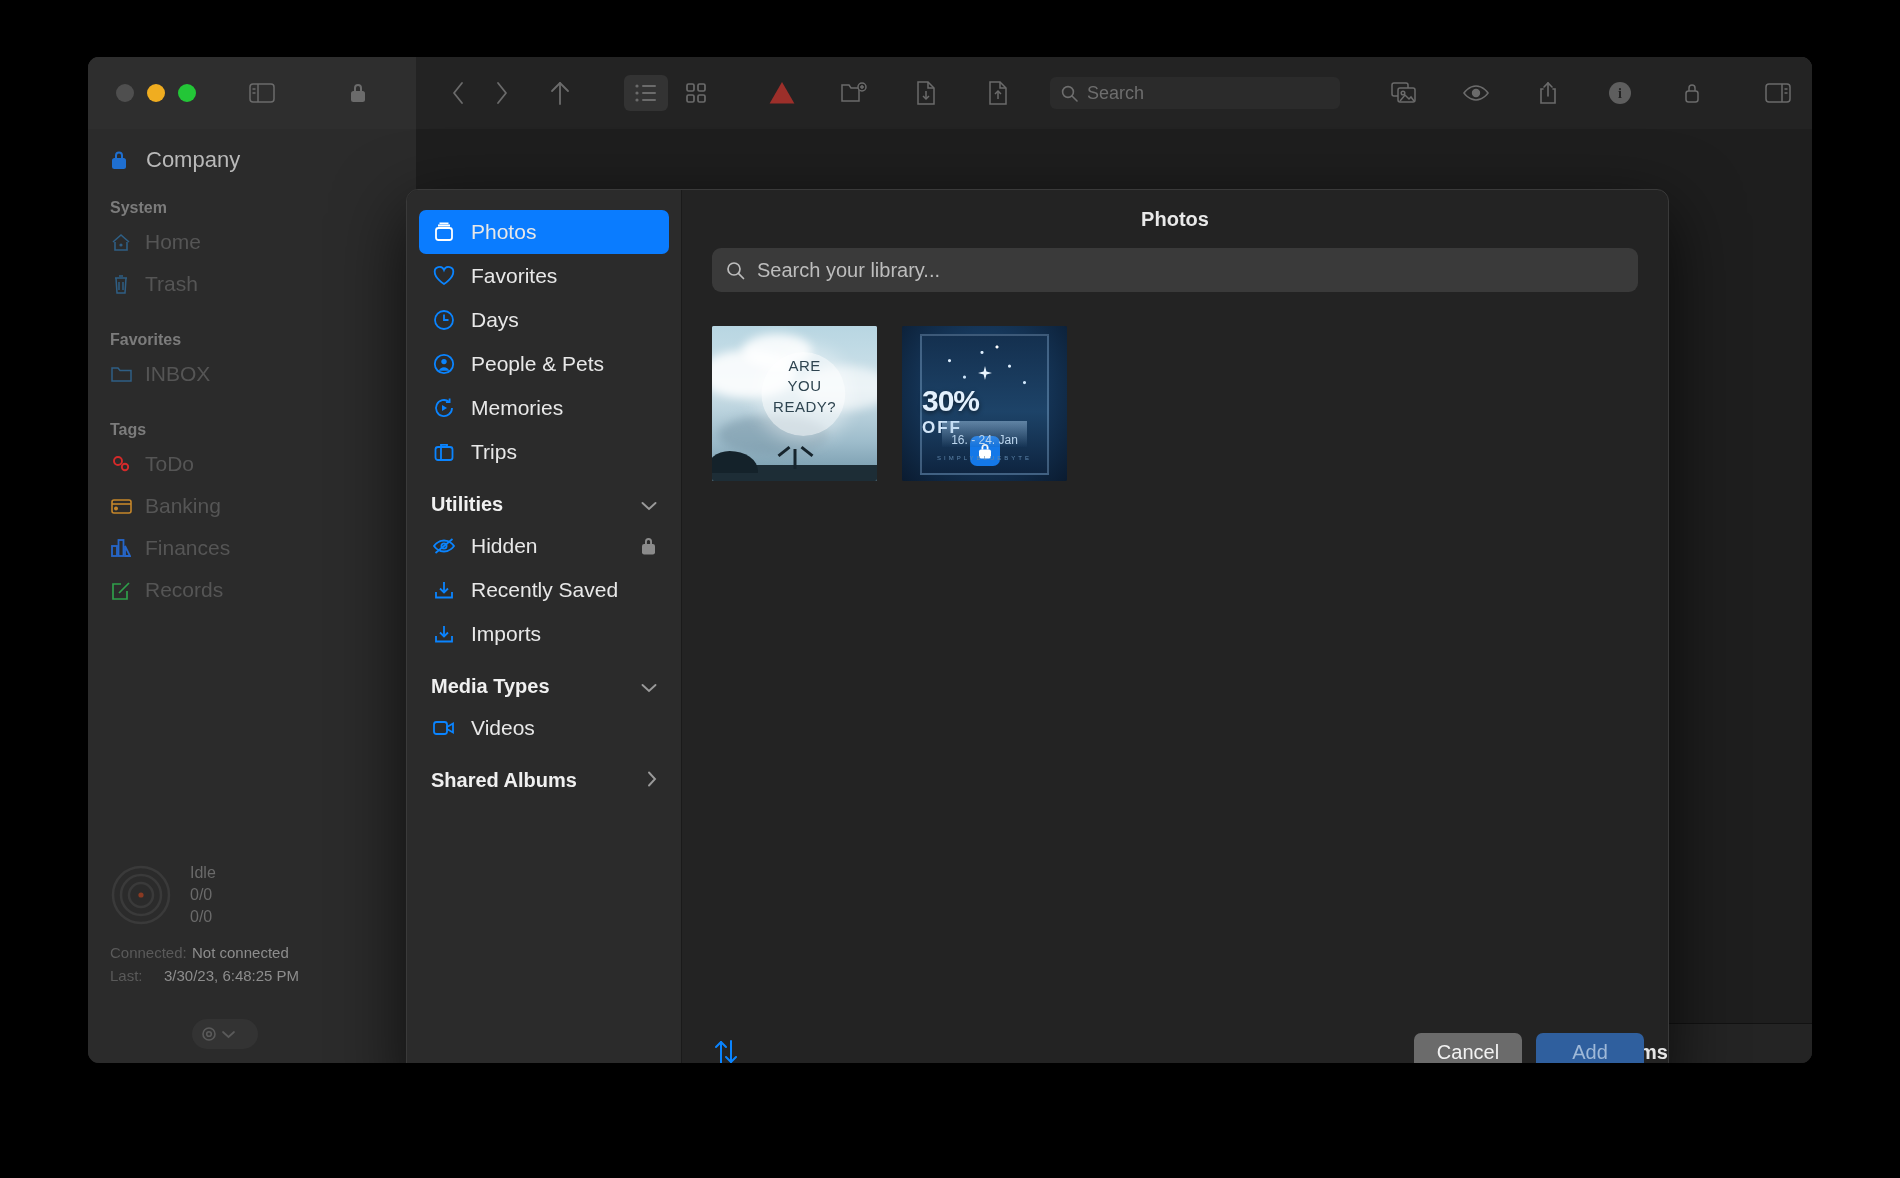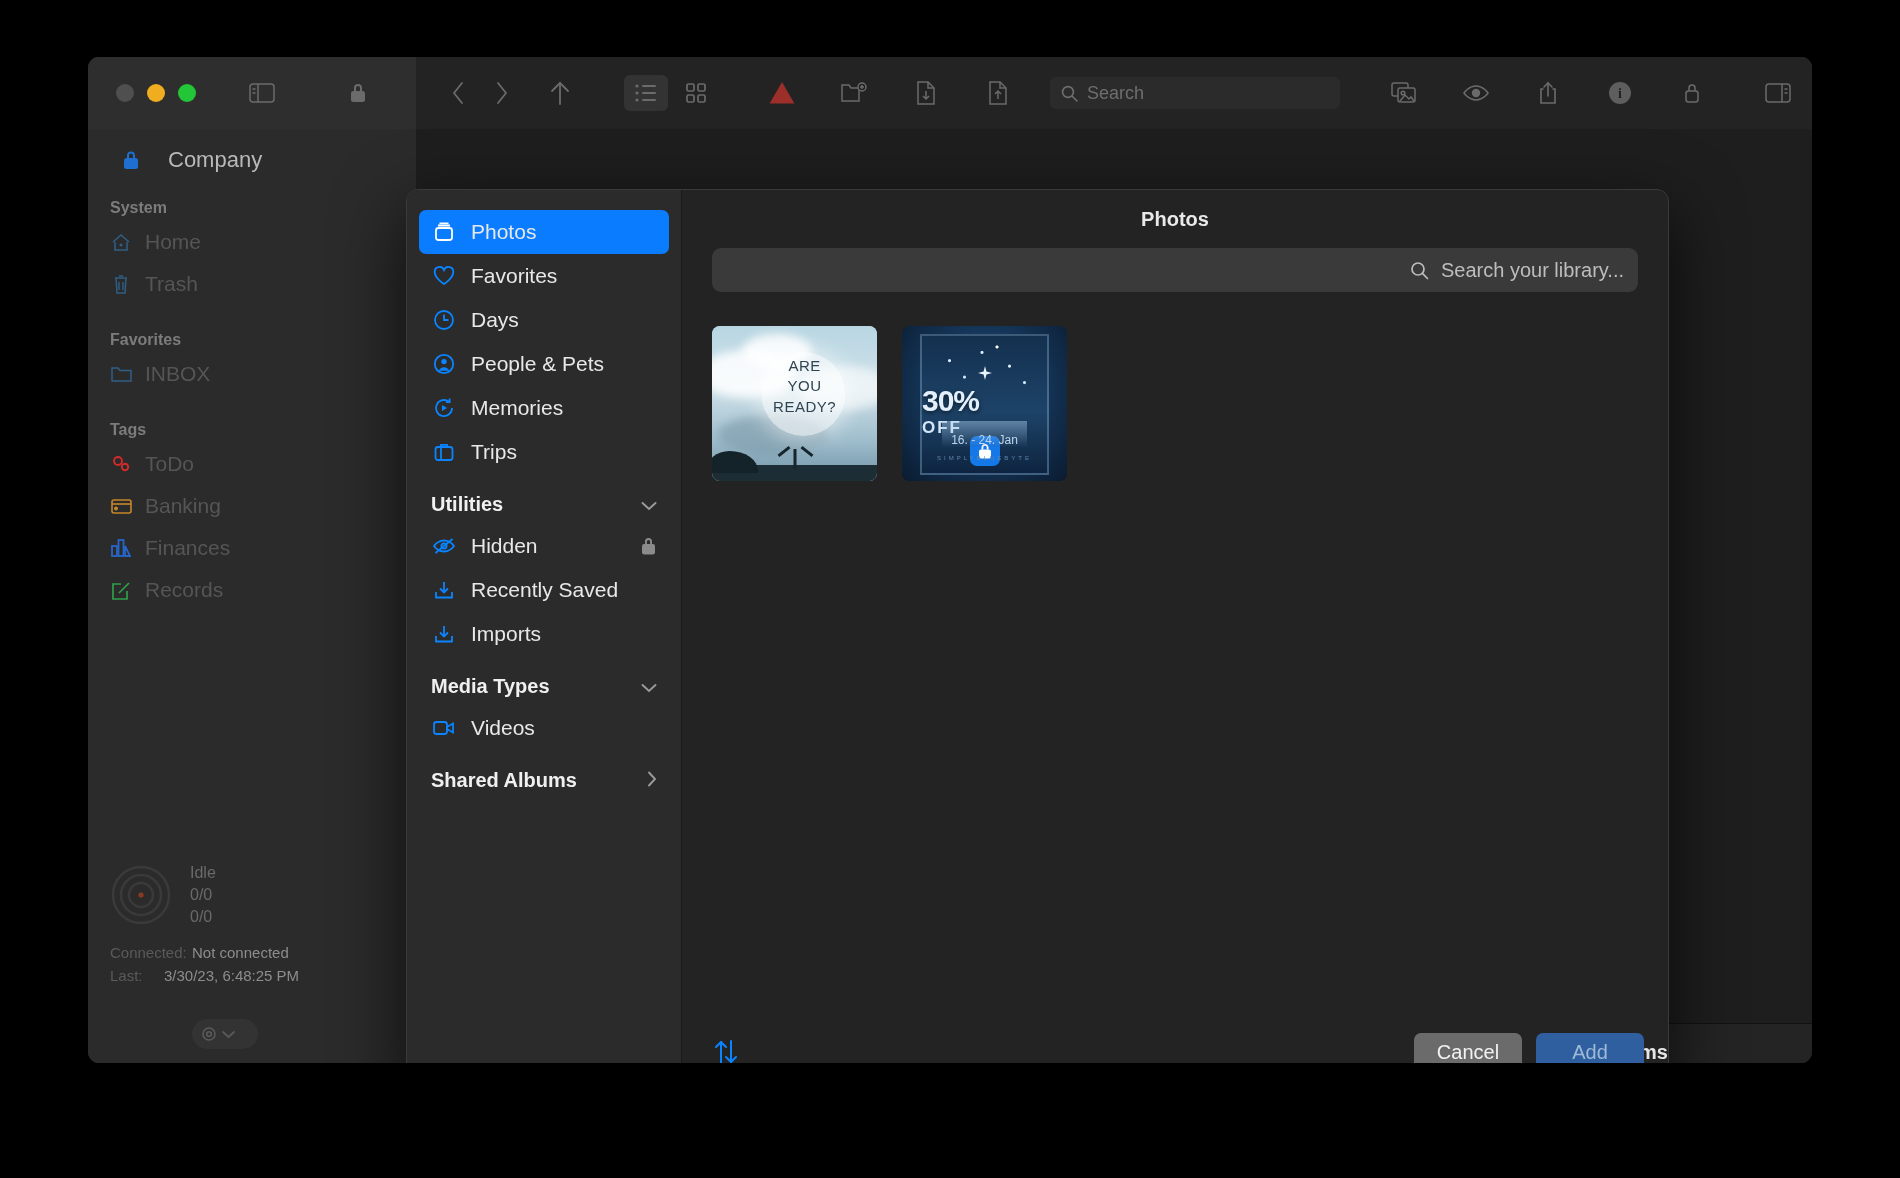--- a/index.html
+++ b/index.html
@@ -69,22 +69,22 @@
   #tb-warning { color: #9c2f2a; }
   #tb-info-circle { color: #5e5e5e; }
 
   
   #sidebar {
     position: absolute; left: 0; top: 72px;
     width: 328px; height: 934px;
     background: #2b2b2b;
   }
   #sidebar-head {
-    display: flex; align-items: center; gap: 28px;
-    padding: 18px 0 0 34px;
+    display: flex; align-items: center; gap: 18px;
+    padding: 18px 0 0 22px;
     font-size: 22px; color: #b9b9b9;
   }
   .sb-section {
     font-size: 16px; font-weight: bold; color: #7c7c7c;
     padding: 26px 0 4px 22px;
   }
   .sb-item {
     display: flex; align-items: center; gap: 13px;
     height: 42px; padding-left: 22px;
     font-size: 21px; color: #555;
@@ -175,29 +175,29 @@
 
   #modal-main { flex: 1; position: relative; display: flex; flex-direction: column; }
   #modal-title {
     height: 58px; display: flex; align-items: center; justify-content: center;
     font-size: 20px; font-weight: bold; color: #e9e9e9;
   }
   #modal-search {
     margin: 0 30px; height: 44px; border-radius: 9px;
     background: #3a3a3a;
     display: flex; align-items: center; gap: 12px; padding: 0 14px;
-    color: #bdbdbd; font-size: 20px; justify-content: flex-end;
+    color: #bdbdbd; font-size: 20px;
   }
   #grid {
     flex: 1; padding: 34px 30px 0 30px;
     display: flex; flex-wrap: wrap; align-content: flex-start; gap: 25px;
   }
   .thumb {
     width: 165px; height: 155px; flex: none;
-    position: relative; overflow: hidden; border-radius: 8px;
+    position: relative; overflow: hidden; border-radius: 2px;
   }
   .thumb .dur {
     position: absolute; right: 7px; bottom: 5px;
     color: #fff; font-size: 20px; font-weight: bold;
     text-shadow: 0 1px 3px rgba(0,0,0,.8);
   }
 
   
   #thumb-1 { background: #1a1305; }
   #thumb-1 .inner { position: absolute; inset: 0;

